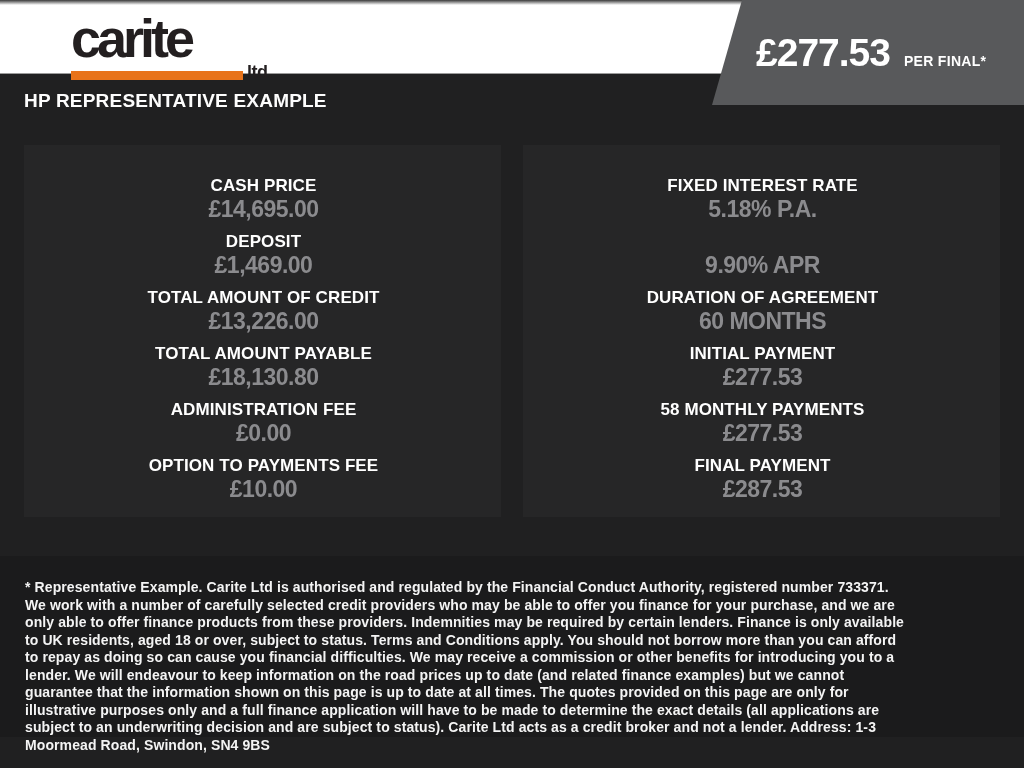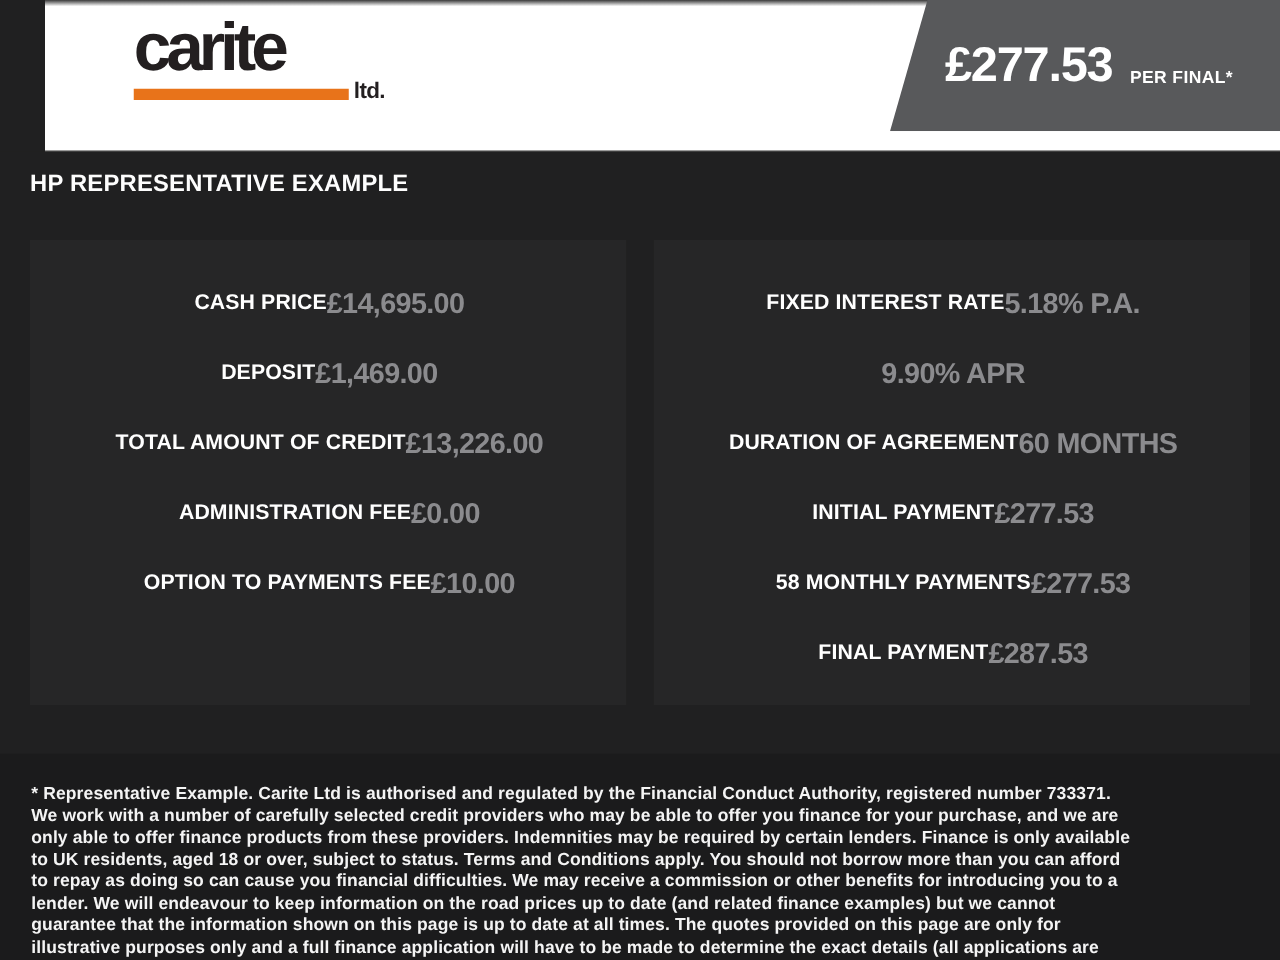--- a/index.html
+++ b/index.html
@@ -6,24 +6,23 @@
   html, body { width: 1024px; height: 768px; }
   body {
     font-family: "Liberation Sans", sans-serif;
     background: #202021;
     overflow: hidden;
   }
 
   
   .header {
     position: relative;
-    height: 121px;
+    height: 74px;
     background: linear-gradient(#3a3a3a 0px, #ffffff 5px);
     border-bottom: 1px solid #9b9b9b;
-    margin-left: 36px;
   }
   .logo {
     position: absolute;
     left: 71px;
     top: 14px;
   }
   .logo-word {
     font-size: 54px;
     font-weight: bold;
     color: #231f20;
@@ -95,22 +94,23 @@
   }
   .panel {
     flex: 1;
     background: #262627;
     height: 372px;
     padding: 22px 33px 0 35px;
   }
   .finance-row {
     height: 56px;
     display: flex;
-    justify-content: center;
+    justify-content: flex-end;
     align-items: center;
+    flex-direction: column;
   }
   .row-label {
     color: #ffffff;
     font-size: 17px;
     font-weight: bold;
     letter-spacing: 0.1px;
     white-space: nowrap;
   }
   .row-value {
     color: #8b8b8e;
@@ -163,20 +163,24 @@
       </div>
       <div class="finance-row">
         <span class="row-label">DEPOSIT</span>
         <span class="row-value">£1,469.00</span>
       </div>
       <div class="finance-row">
         <span class="row-label">TOTAL AMOUNT OF CREDIT</span>
         <span class="row-value">£13,226.00</span>
       </div>
       <div class="finance-row">
+        <span class="row-label">TOTAL AMOUNT PAYABLE</span>
+        <span class="row-value">£18,130.80</span>
+      </div>
+      <div class="finance-row">
         <span class="row-label">ADMINISTRATION FEE</span>
         <span class="row-value">£0.00</span>
       </div>
       <div class="finance-row">
         <span class="row-label">OPTION TO PAYMENTS FEE</span>
         <span class="row-value">£10.00</span>
       </div>
     </div>
 
     <div class="panel">

